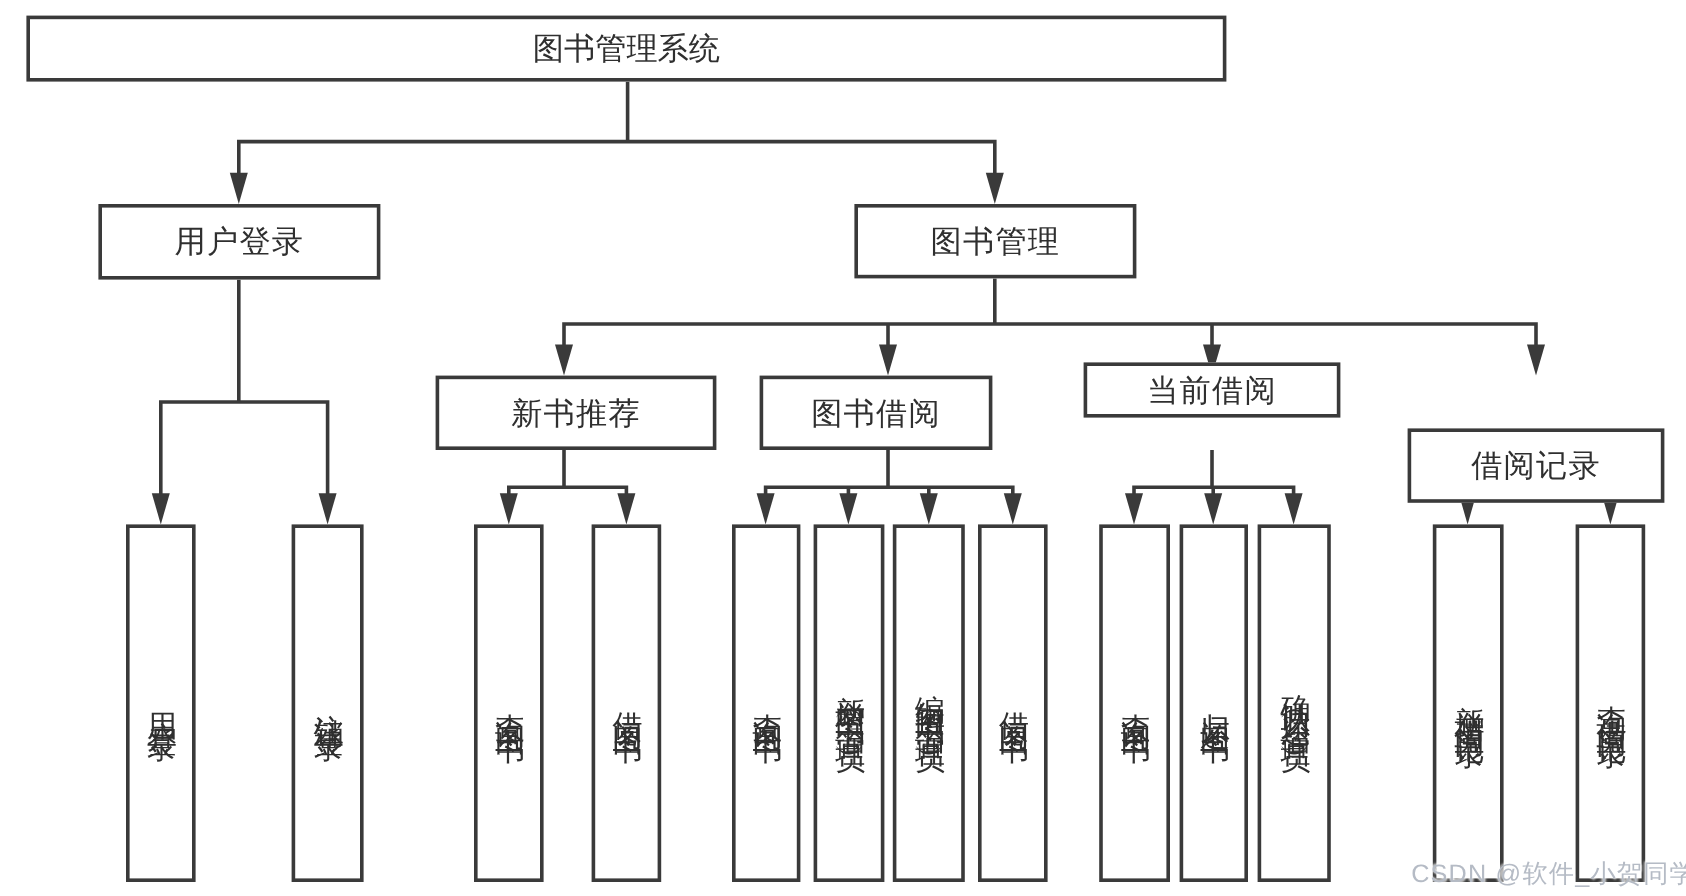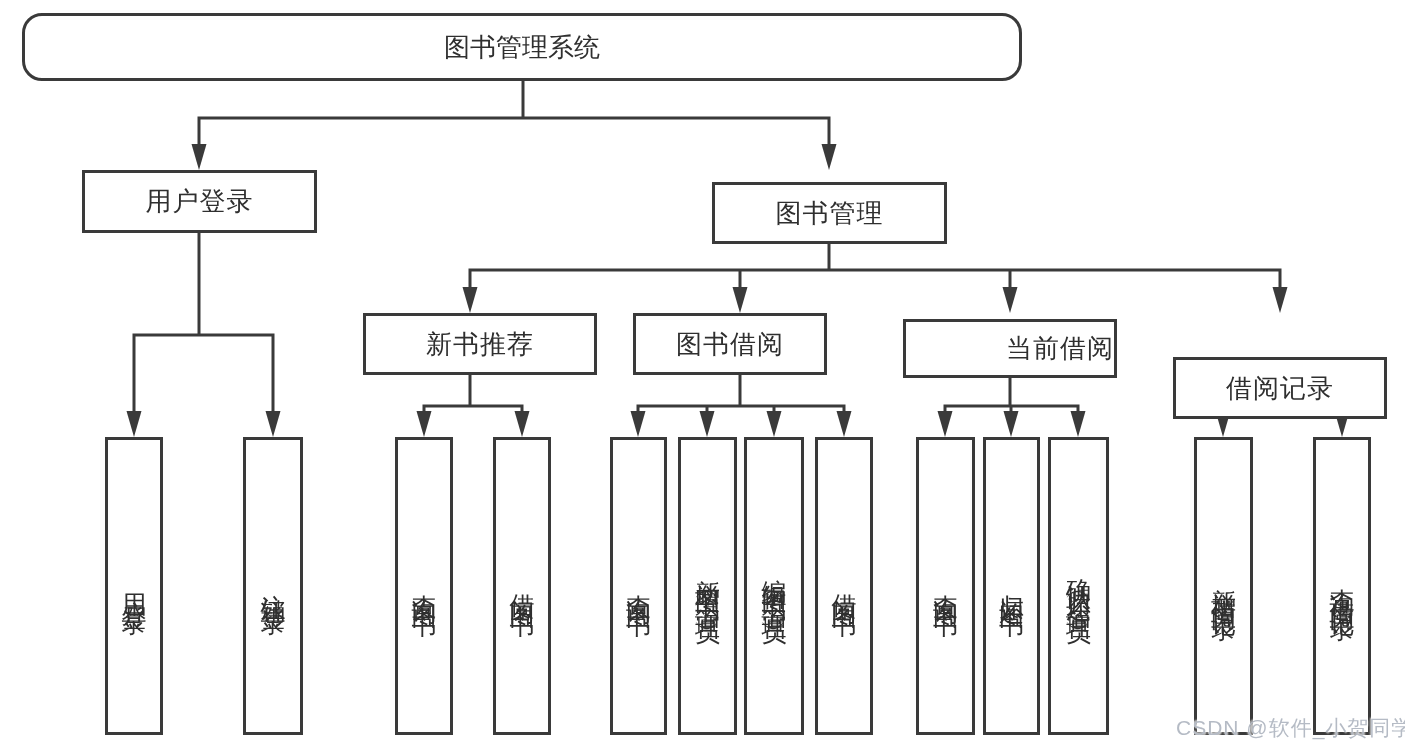--- a/index.html
+++ b/index.html
@@ -83,38 +83,38 @@
     <path class="arrowhead" d="M707 437 l-7.5 -26 h15 z"></path>
     <path class="arrowhead" d="M774 437 l-7.5 -26 h15 z"></path>
     <path class="arrowhead" d="M844 437 l-7.5 -26 h15 z"></path>
     <path class="arrowhead" d="M945 437 l-7.5 -26 h15 z"></path>
     <path class="arrowhead" d="M1011 437 l-7.5 -26 h15 z"></path>
     <path class="arrowhead" d="M1078 437 l-7.5 -26 h15 z"></path>
     <path class="arrowhead" d="M1223 437 l-7.5 -26 h15 z"></path>
     <path class="arrowhead" d="M1342 437 l-7.5 -26 h15 z"></path>
   </svg>
 
-  <div class="node root-label" style="left:22px;top:13px;width:1000px;height:68px;border-radius:20px;">
+  <div class="node root-label" style="left:22px;top:13px;width:1000px;height:55px;">
     <span>图书管理系统</span>
   </div>
 
   <div class="node h-label" style="left:82px;top:170px;width:235px;height:63px;">
     <span>用户登录</span>
   </div>
-  <div class="node h-label" style="left:712px;top:170px;width:235px;height:62px;margin-top:12px;">
+  <div class="node h-label" style="left:712px;top:170px;width:235px;height:62px;">
     <span>图书管理</span>
   </div>
 
   <div class="node h-label" style="left:363px;top:313px;width:234px;height:62px;">
     <span>新书推荐</span>
   </div>
   <div class="node h-label" style="left:633px;top:313px;width:194px;height:62px;">
     <span>图书借阅</span>
   </div>
-  <div class="node h-label" style="left:903px;top:319px;width:214px;height:59px;justify-content:flex-end;">
+  <div class="node h-label" style="left:903px;top:302px;width:214px;height:46px;">
     <span>当前借阅</span>
   </div>
   <div class="node h-label" style="left:1173px;top:313px;width:214px;height:62px;margin-top:44px;">
     <span>借阅记录</span>
   </div>
 
   <div class="node leaf" style="left:105px;top:437px;width:58px;height:298px;">用户登录</div>
   <div class="node leaf" style="left:243px;top:437px;width:60px;height:298px;">注销登录</div>
 
   <div class="node leaf" style="left:395px;top:437px;width:58px;height:298px;">查询图书</div>

